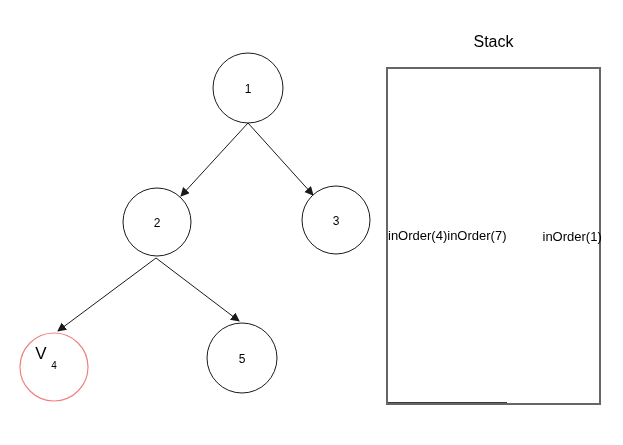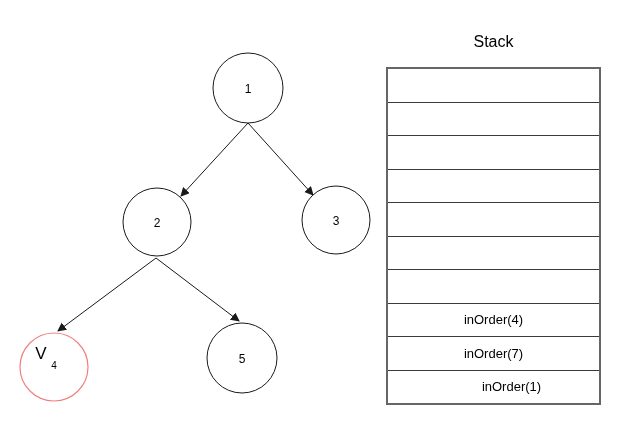--- a/index.html
+++ b/index.html
@@ -31,21 +31,21 @@
   .stack-panel{position:absolute;left:386px;top:32px;width:215px;}
   .stack-title{
     width:100%;text-align:center;
     font-size:16px;line-height:20px;
     margin-bottom:22px;
   }
   .stack-table{
     position:absolute;left:0;top:35px;
     width:211px;height:334px;
     border:2px solid var(--table-border);
-    display:flex;flex-direction:column;
+    display:flex;flex-direction:row;
     background:#ffffff;
   }
   .stack-row{
     flex:1;
     display:flex;align-items:center;justify-content:center;
     font-size:13px;
     border-bottom:1px solid var(--table-separator);
   }
   .stack-row:last-child{border-bottom:none;margin-left:36px;}
 </style>

